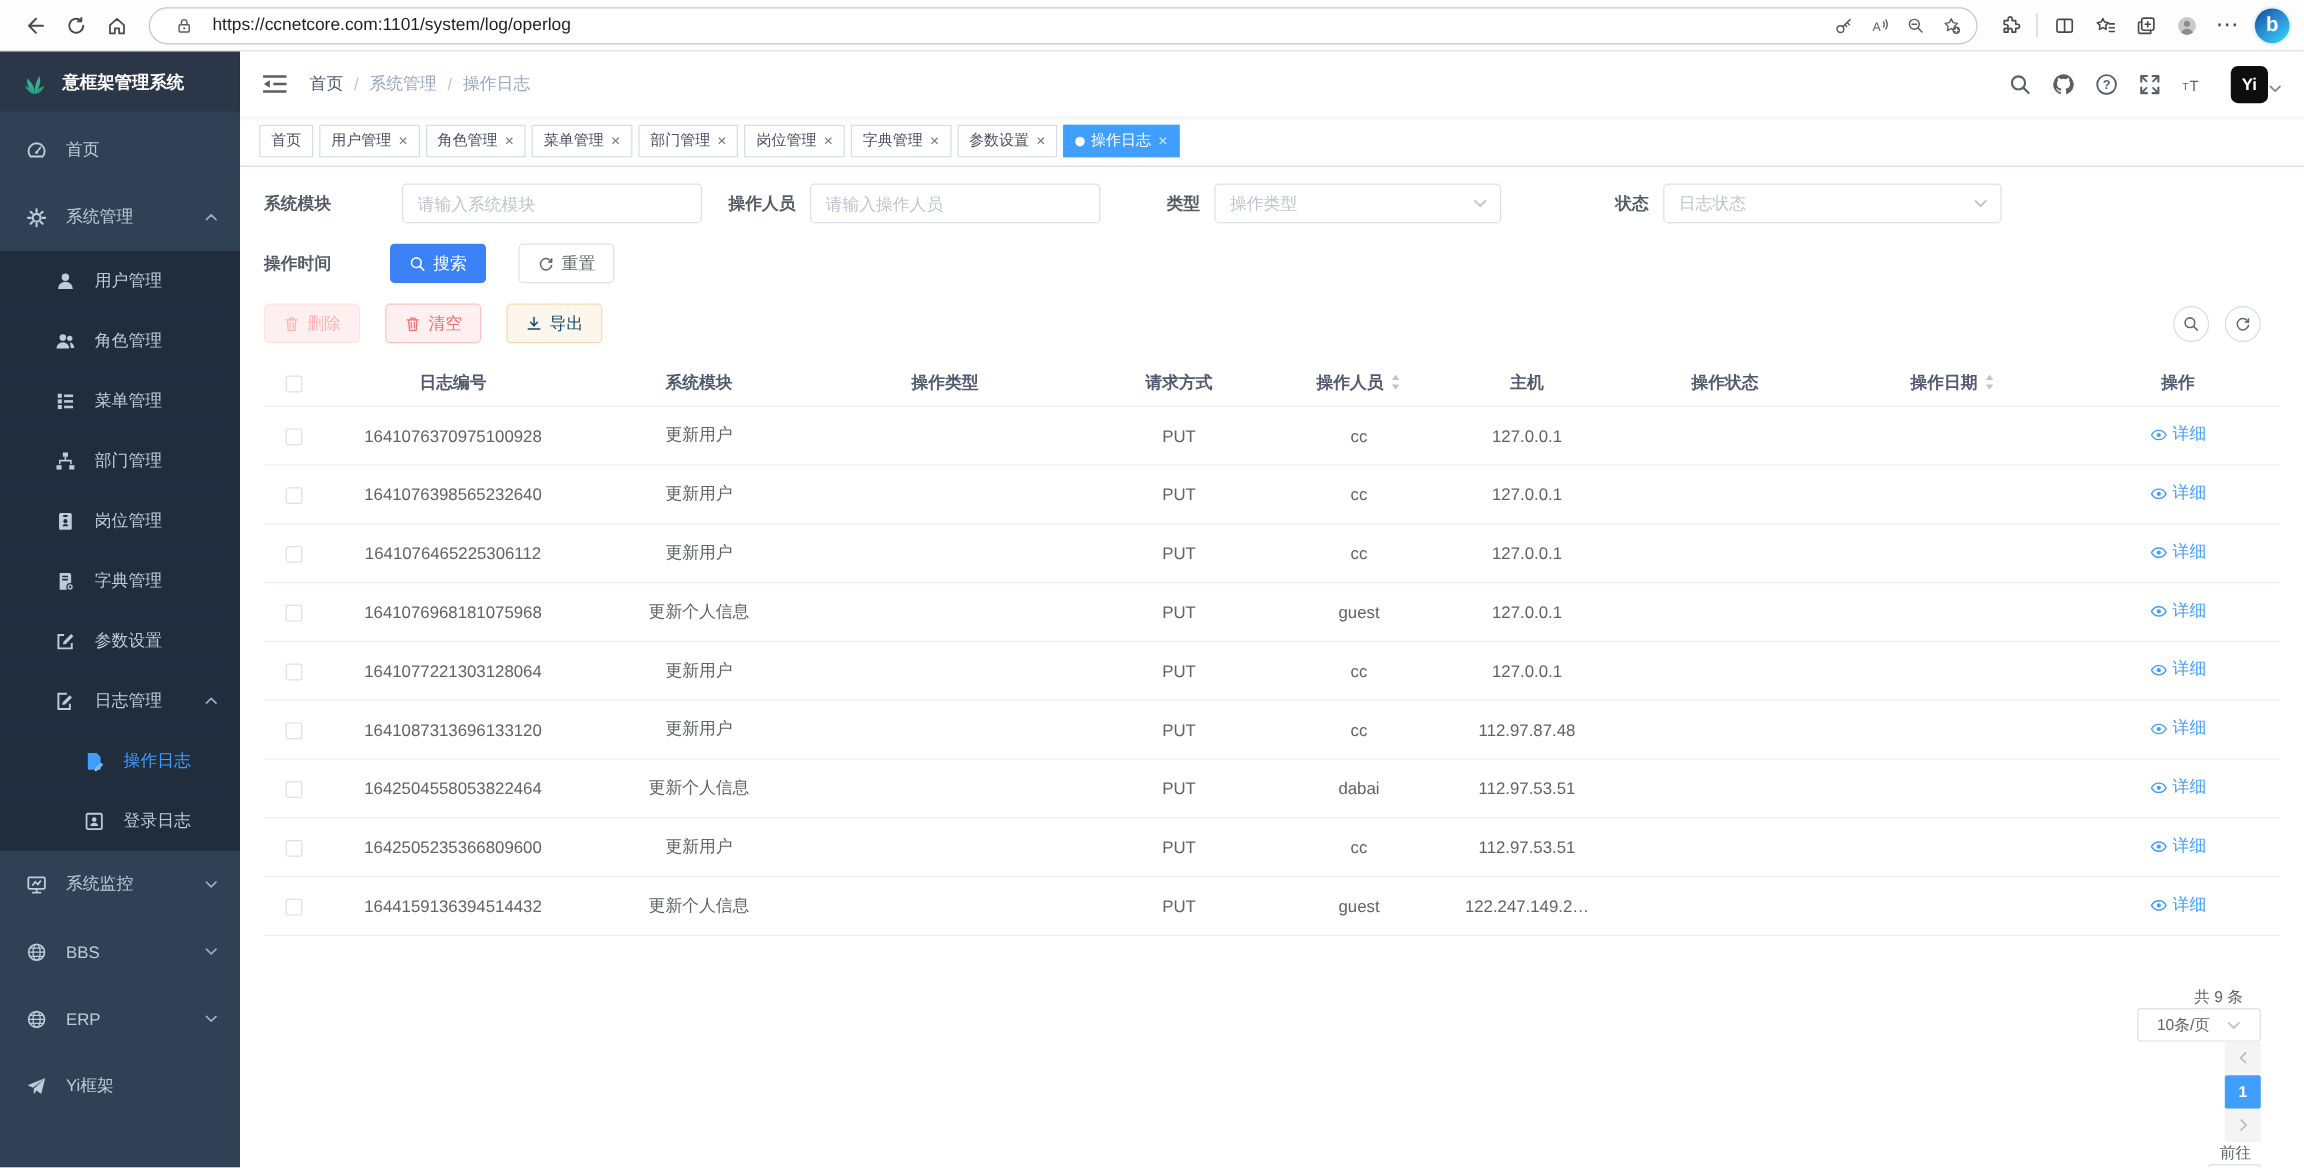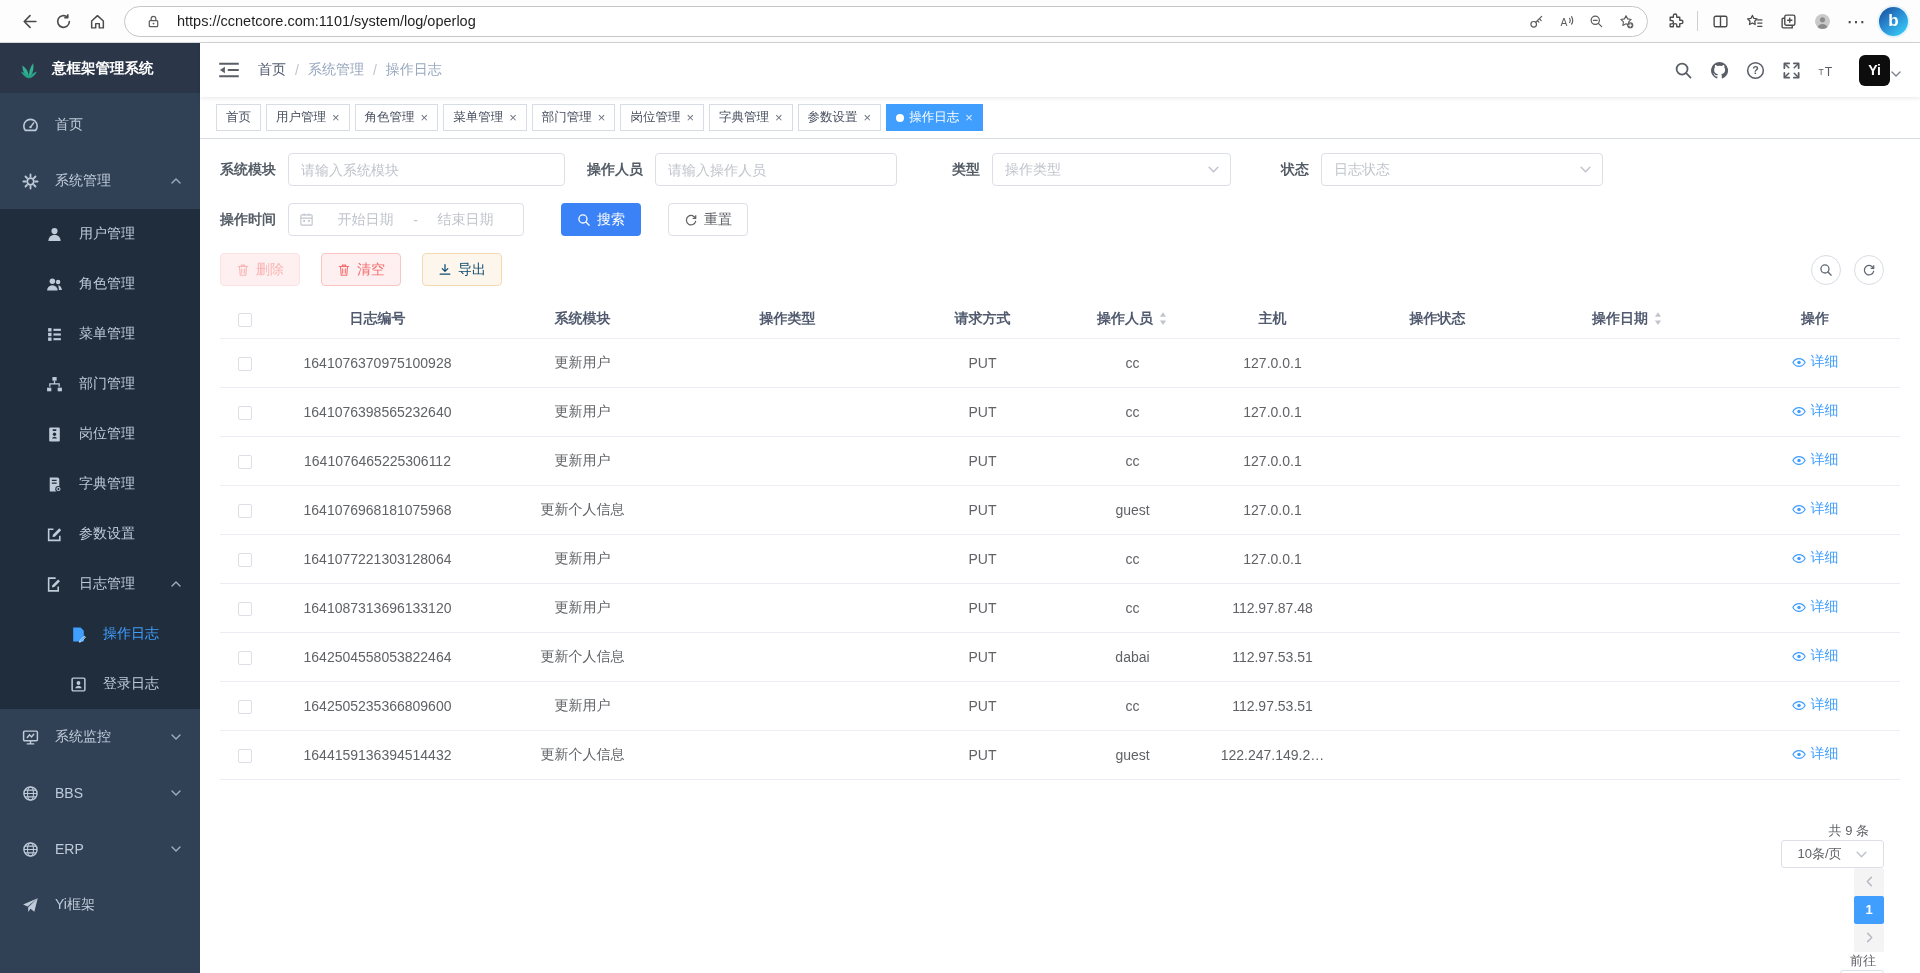--- a/index.html
+++ b/index.html
@@ -79,28 +79,28 @@
   .tab .close { font-size:13px; opacity:.8; margin-left:1px; }
 
   
   .content { flex:1; padding:14px 36px 0 20px; overflow:hidden; }
   .filter-row { display:flex; align-items:center; margin-bottom:17px; }
   .f-item { display:flex; align-items:center; }
   .f-label { font-size:14px; font-weight:bold; color:#545c66; margin-right:12px; white-space:nowrap; }
   .f-input { height:33px; border:1px solid #dcdfe6; border-radius:4px; padding:0 12px;
              font-size:14px; color:#606266; outline:none; font-family:inherit; }
   .f-input::placeholder { color:#c0c4cc; }
-  .in-module { width:277px; } .in-operator { width:242px; }
+  .in-module { width:250px;margin-left:47px; } .in-operator { width:242px; }
   .f-select { height:33px; border:1px solid #dcdfe6; border-radius:4px; display:flex;
               align-items:center; justify-content:space-between; padding:0 10px 0 12px;
               color:#c0c4cc; font-size:14px; cursor:pointer; }
   .sel-type { width:239px; } .sel-status { width:282px; }
   .sel-caret { width:13px; height:13px; color:#c0c4cc; display:flex; }
   .sel-caret svg { width:13px; height:13px; }
-  .m1 { margin-right:22px; } .m2 { margin-right:55px; } .m3 { margin-right:50px; }
+  .m1 { margin-right:22px; } .m2 { margin-right:55px; } .m3 { margin-right:95px; }
   .date-range { width:236px; height:33px; border:1px solid #dcdfe6; border-radius:4px;
                 display:flex; align-items:center; padding:0 10px; color:#c0c4cc; font-size:14px; }
   .date-range .cal { width:15px; height:15px; display:flex; color:#c0c4cc; margin-right:4px; }
   .date-range .cal svg { width:15px; height:15px; }
   .date-range .ph { flex:1; text-align:center; }
   .btn { height:33px; border-radius:4px; border:1px solid transparent; background:#fff;
          display:inline-flex; align-items:center; gap:6px; padding:0 15px; font-size:14px;
          cursor:pointer; font-family:inherit; white-space:nowrap; }
   .btn svg { width:14px; height:14px; }
   .btn-ic { width:14px; height:14px; display:inline-flex; }
@@ -566,33 +566,20 @@
                   <path d="m2 4 4 4 4-4" fill="none" stroke="currentColor" stroke-width="1.4" stroke-linecap="round" stroke-linejoin="round"></path>
                 </svg>
               </span>
           </div>
         </div>
       </div>
 
       <div class="filter-row">
         <div class="f-item">
           <span class="f-label">操作时间</span>
-          <div class="date-range">
-            <span class="cal">
-                <svg viewBox="0 0 16 16">
-                  <rect x="2" y="3" width="12" height="11" rx="1" fill="none" stroke="currentColor" stroke-width="1.2"></rect>
-                  <path d="M2 6.5h12M5.5 1.5V4M10.5 1.5V4" stroke="currentColor" stroke-width="1.2"></path>
-                  <rect x="4.5" y="8.5" width="2" height="2" fill="currentColor"></rect>
-                  <rect x="9.5" y="8.5" width="2" height="2" fill="currentColor"></rect>
-                </svg>
-              </span>
-            <span class="ph">开始日期</span>
-            <span>-</span>
-            <span class="ph">结束日期</span>
-          </div>
         </div>
         <button class="btn btn-primary">
           <span class="btn-ic">
               <svg viewBox="0 0 16 16">
                 <circle cx="6.8" cy="6.8" r="4.6" fill="none" stroke="currentColor" stroke-width="1.5"></circle>
                 <path d="m10.3 10.3 3.6 3.6" fill="none" stroke="currentColor" stroke-width="1.5" stroke-linecap="round"></path>
               </svg>
             </span>
           <span>搜索</span>
         </button>

